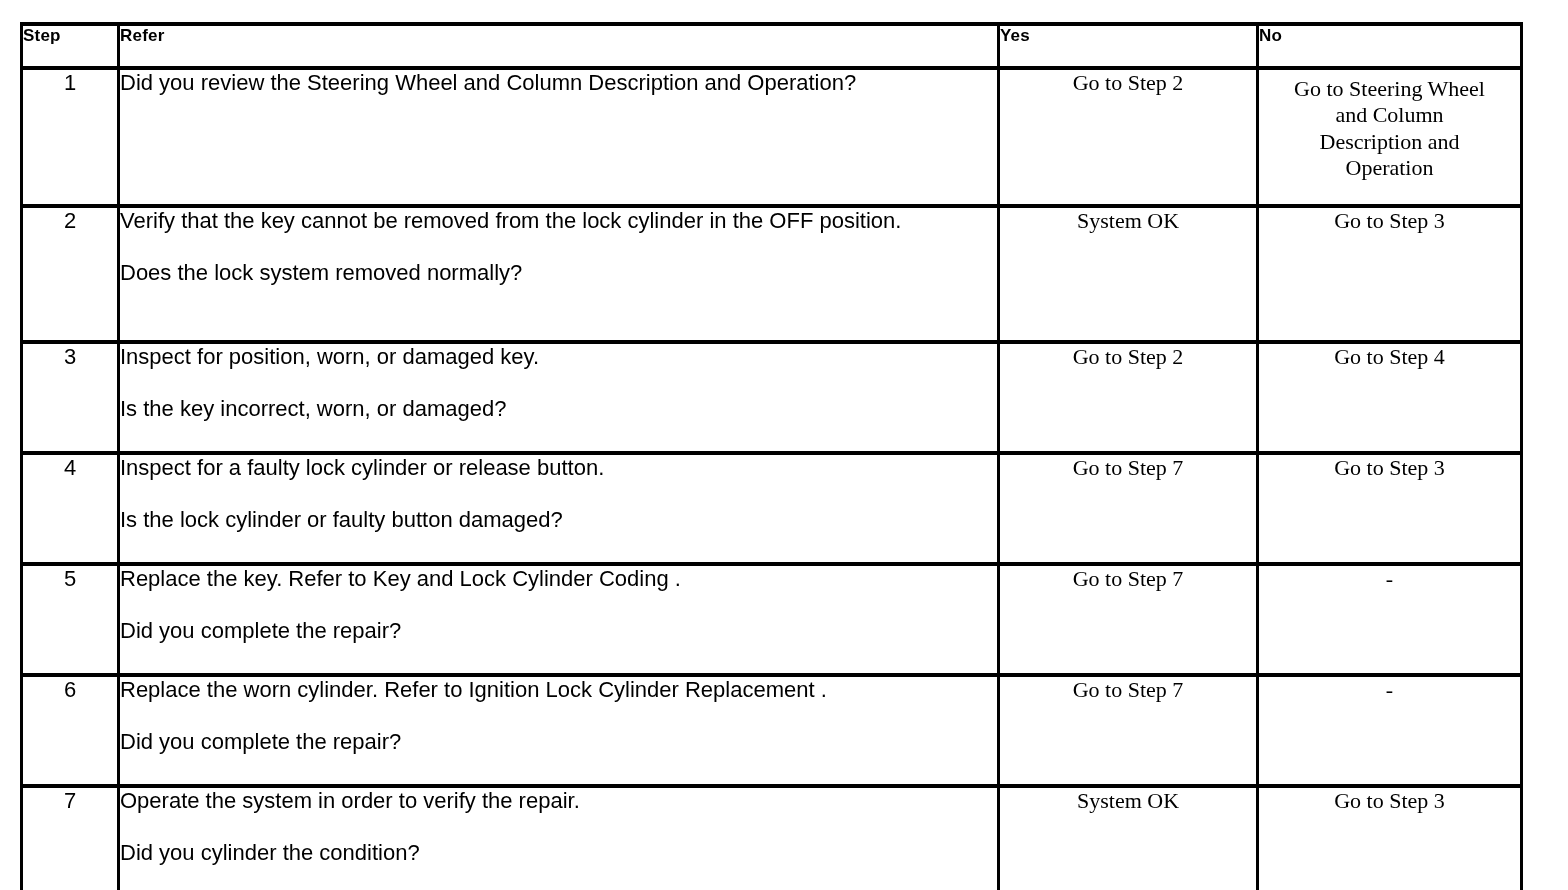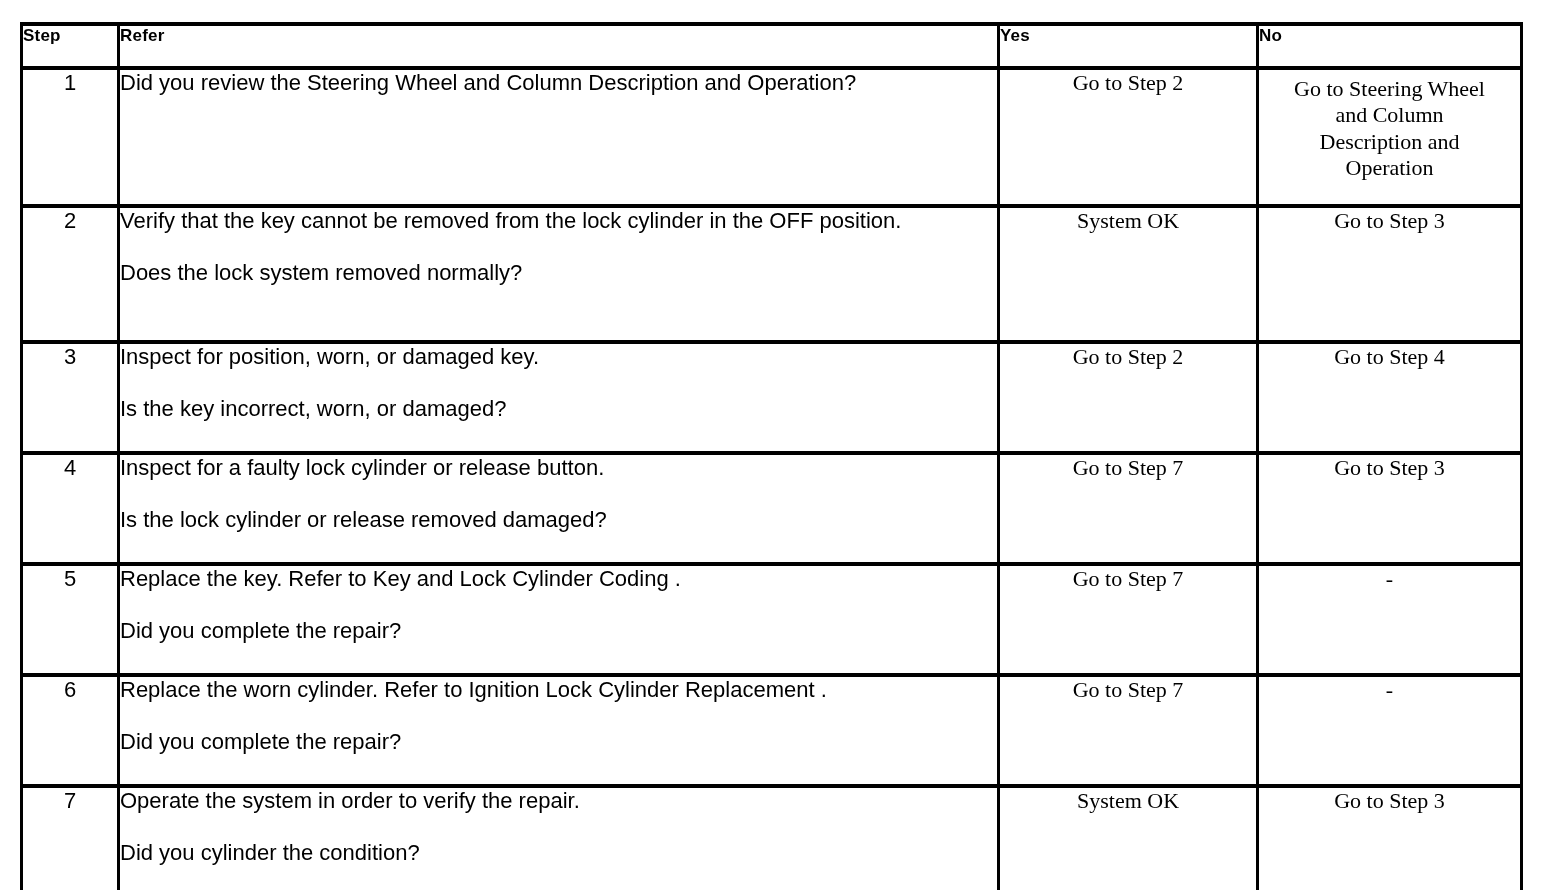--- a/index.html
+++ b/index.html
@@ -165,21 +165,21 @@
           <td class="result-cell">Go to Step 2</td>
           <td class="result-cell">
             <span class="rline">Go to Step 4</span>
           </td>
         </tr>
         <tr class="r4">
           <td class="step-cell">4</td>
           <td class="action-cell">
             <span class="line">Inspect for a faulty lock cylinder or release button.</span>
             <span class="gap"></span>
-            <span class="line">Is the lock cylinder or release removed damaged?</span>
+            <span class="line">Is the lock cylinder or faulty button damaged?</span>
           </td>
           <td class="result-cell">Go to Step 7</td>
           <td class="result-cell">
             <span class="rline">Go to Step 3</span>
           </td>
         </tr>
         <tr class="r5">
           <td class="step-cell">5</td>
           <td class="action-cell">
             <span class="line">Replace the key. Refer to Key and Lock Cylinder Coding .</span>

